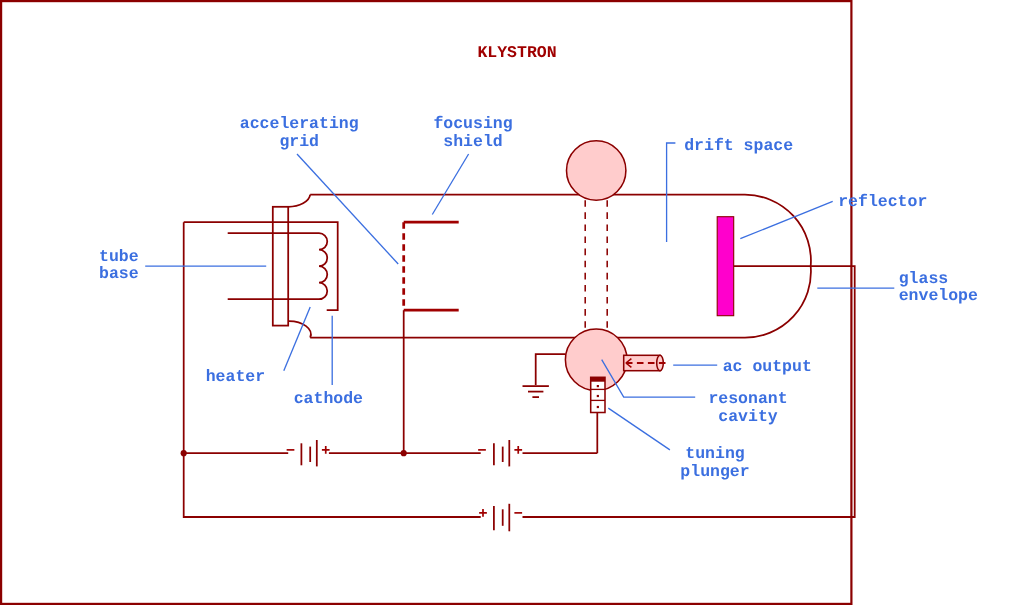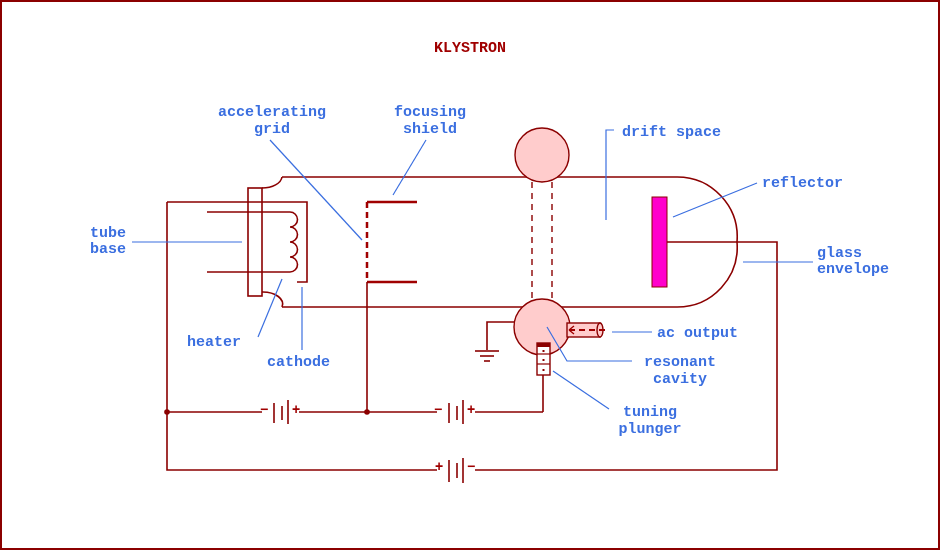--- a/index.html
+++ b/index.html
@@ -1,19 +1,19 @@
 <!DOCTYPE html>
 <html><head>
   <meta charset="utf-8">
   <style>
     html, body { margin: 0; padding: 0; background: #ffffff; }
     body { width: 940px; height: 550px; overflow: hidden; }
     #stage {
       position: relative;
-      width: 940px; height: 550px;
+      width: 775px; height: 550px;
       box-sizing: border-box;
       border-left: 2px solid #8b0000;
       border-top: 2px solid #8b0000;
       border-right: 2px solid #8b0000;
       border-bottom: 2px solid #8b0000;
       background: #ffffff;
     }
     svg { position: absolute; left: 0; top: 0; }
     .lbl {
       font-family: "Liberation Mono", "DejaVu Sans Mono", monospace;

